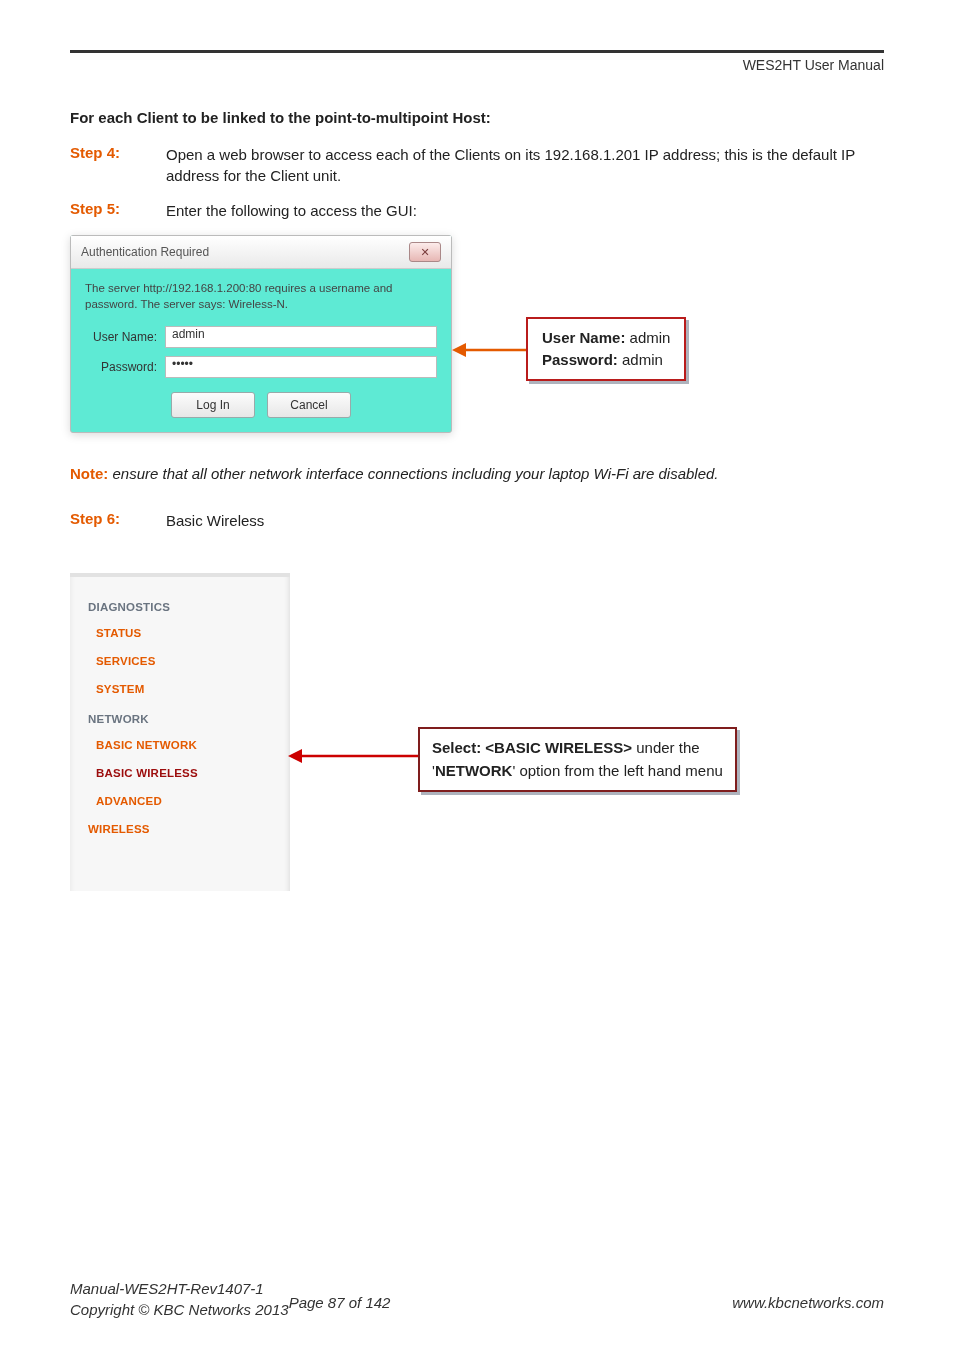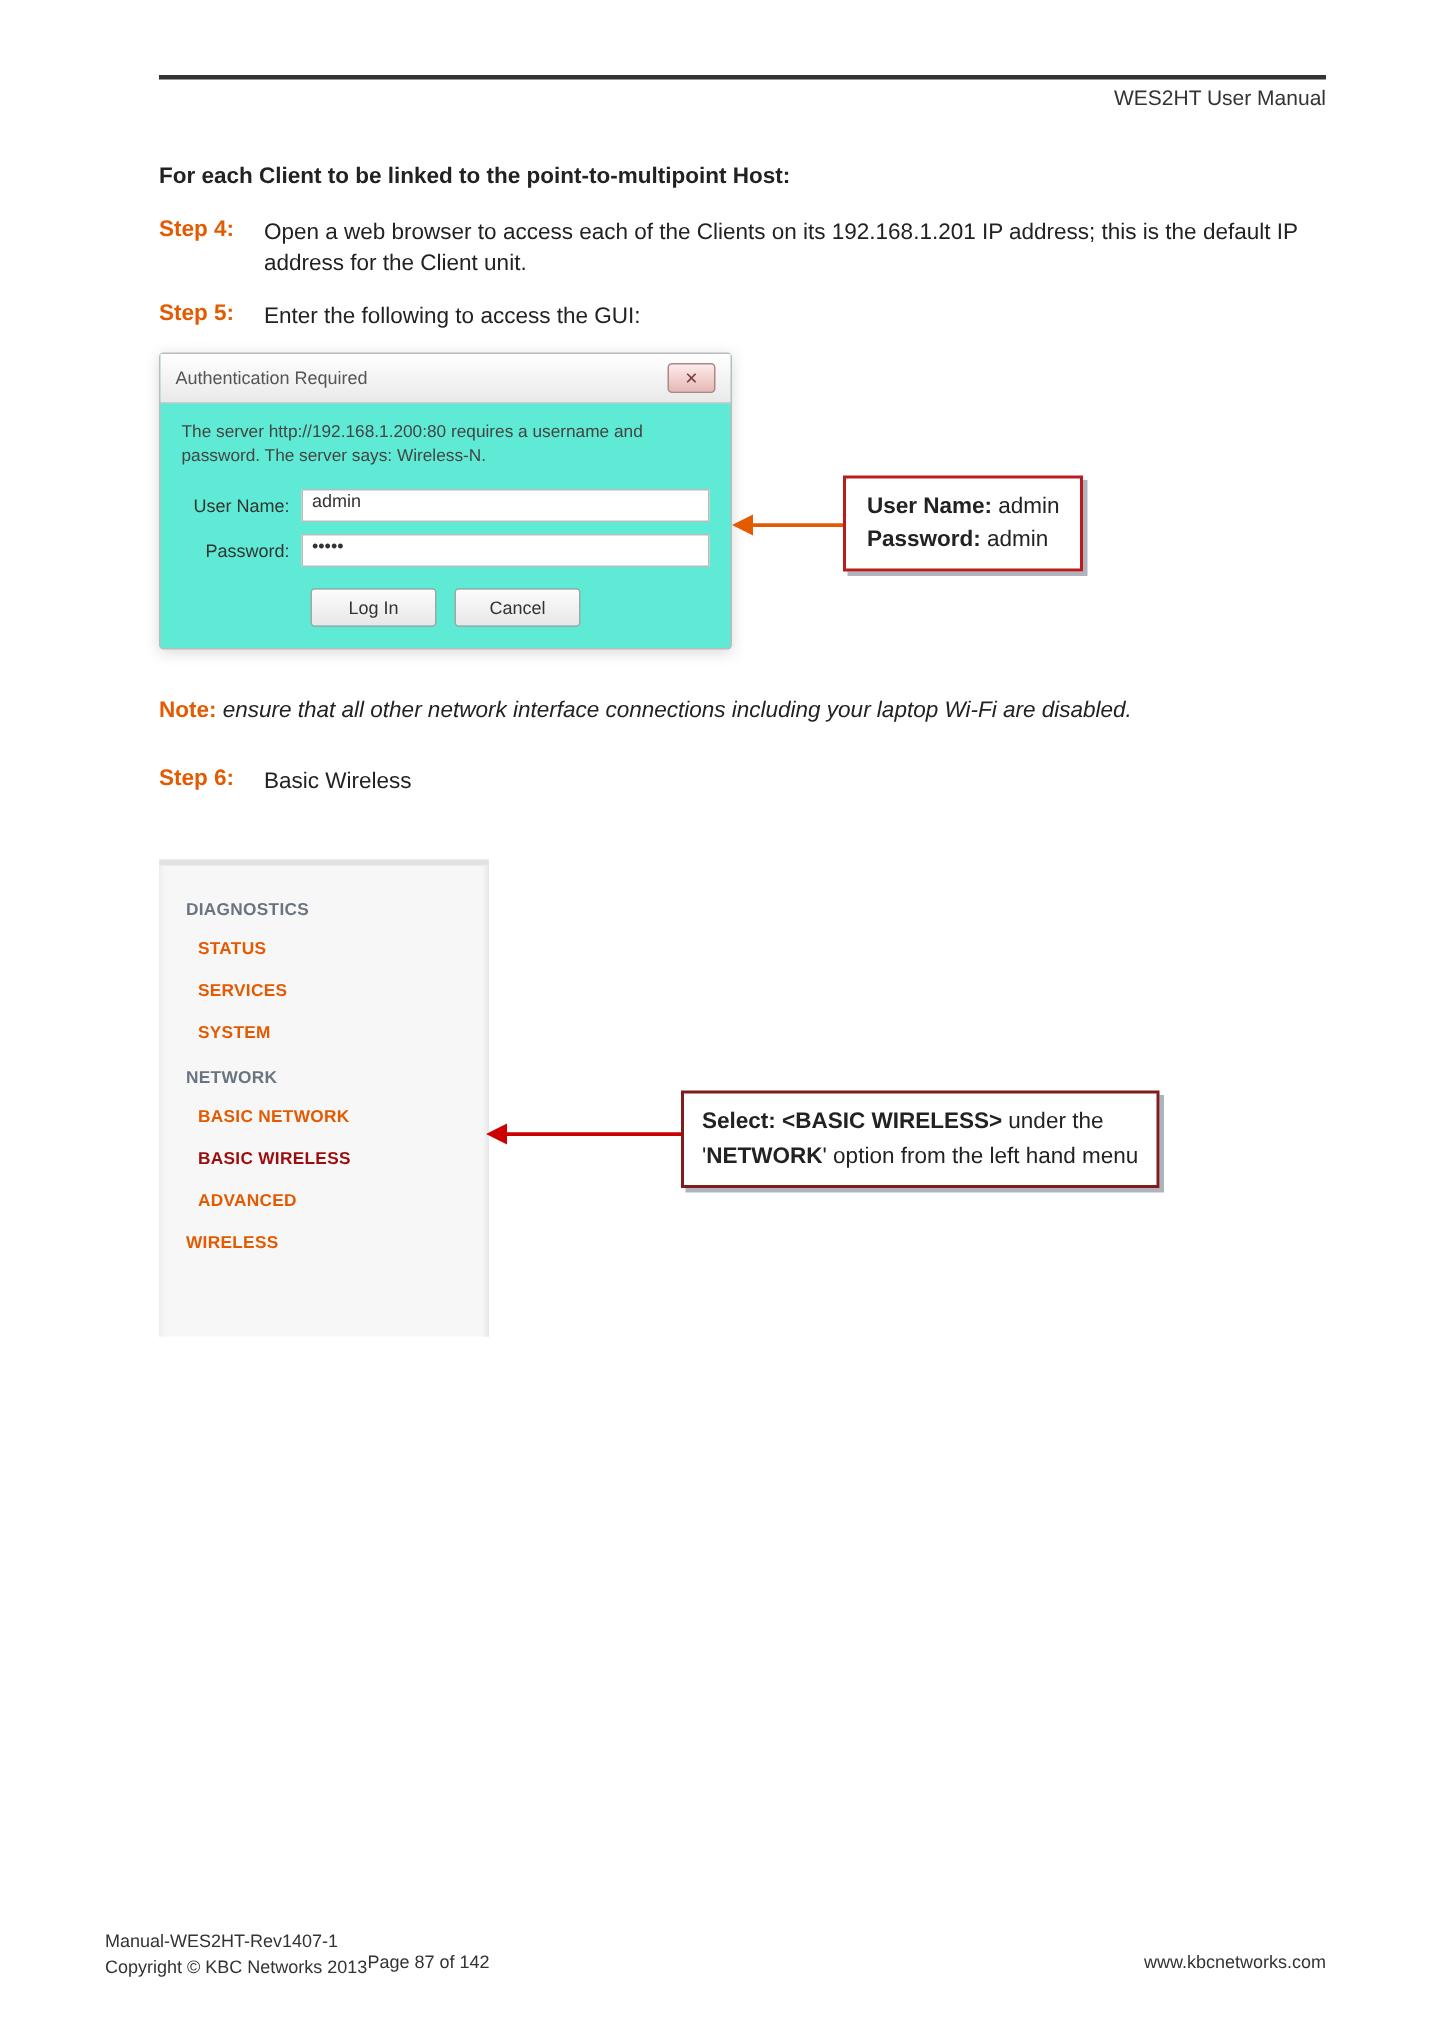--- a/index.html
+++ b/index.html
@@ -8,40 +8,41 @@
     background: #fff;
     font-family: Verdana, Geneva, sans-serif;
     color: #222;
     width: 954px;
   }
   .page {
     width: 954px;
     min-height: 1350px;
     position: relative;
     box-sizing: border-box;
-    padding: 40px 70px 60px 106px;
+    padding: 40px 70px 60px 70px;
   }
   .header-line {
     border-top: 3px solid #333;
     margin-top: 10px;
     margin-bottom: 4px;
   }
   .header-title {
     text-align: right;
     font-size: 14px;
     color: #333;
     margin-bottom: 36px;
   }
   .section-heading {
     font-weight: bold;
     font-size: 15px;
     margin-bottom: 18px;
   }
   .step-row {
     display: flex;
+    gap: 26px;
     margin-bottom: 14px;
     font-size: 15px;
   }
   .step-label {
     color: #e45a00;
     font-weight: bold;
     white-space: nowrap;
     min-width: 70px;
   }
   .step-body {
@@ -221,24 +222,25 @@
     font-size: 15px;
     line-height: 1.5;
   }
   .callout-box2 .b { font-weight: bold; }
   
   .footer {
     position: absolute;
     bottom: 30px;
     left: 70px;
     right: 70px;
-    font-size: 12px;
+    font-size: 15px;
     color: #333;
     display: flex;
     justify-content: space-between;
+    font-style: italic;
   }
   .footer .col { line-height: 1.4; }
   .footer .center { flex: 1; }
 </style>
 </head>
 <body>
 
 <div class="page">
 
   <div class="header-line"></div>

